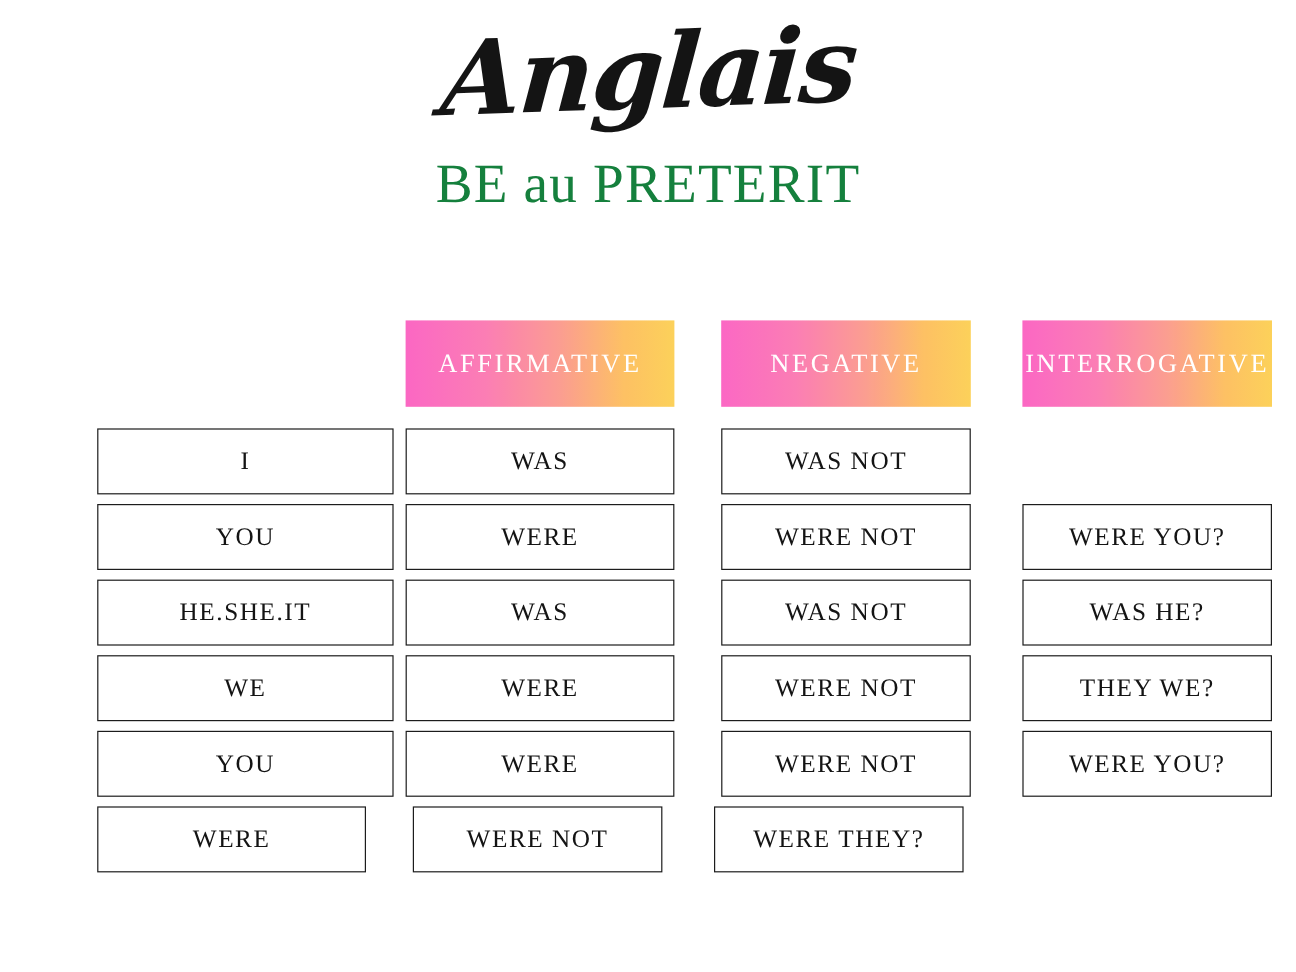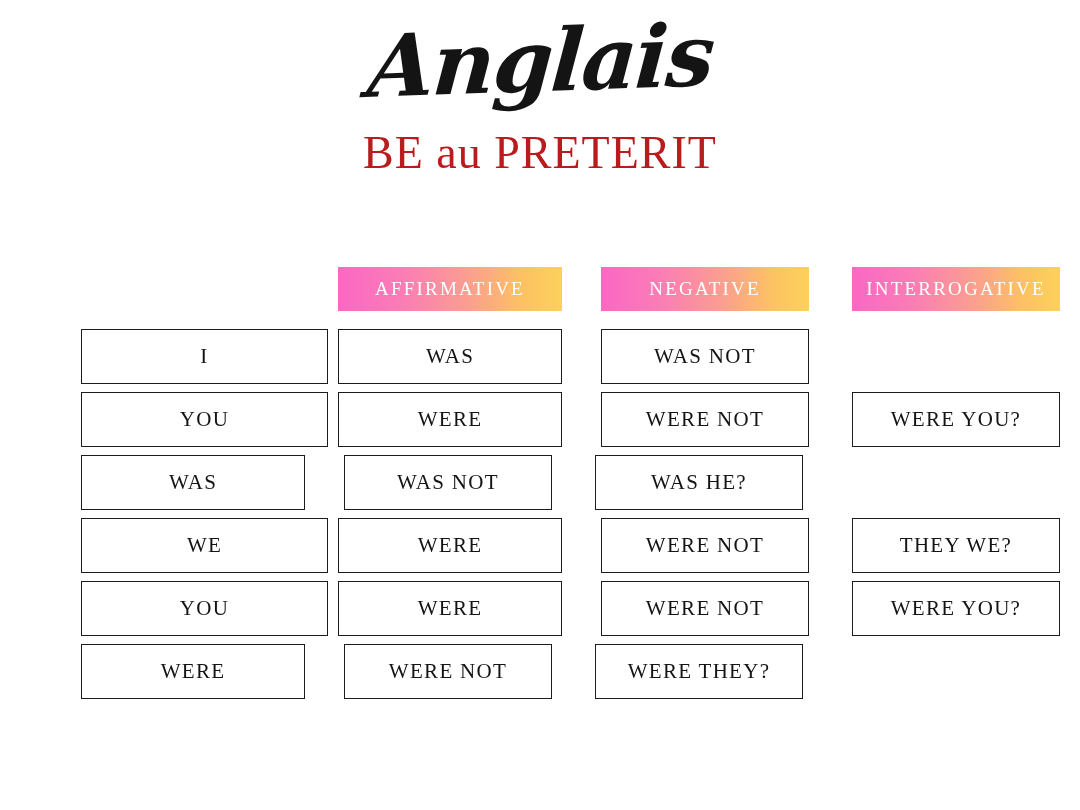--- a/index.html
+++ b/index.html
@@ -39,21 +39,21 @@
     margin: 0;
     transform: rotate(-2deg) skewX(-6deg);
     display: inline-block;
   }
   .sub-title {
     font-family: "Liberation Serif", "DejaVu Serif", serif;
     font-weight: 400;
     font-size: 46px;
     line-height: 1.0;
     letter-spacing: 1px;
-    color: #b91c1c;
+    color: #15803d;
     margin: 26px 0 0 0;
   }
 
   
   .grid {
     position: absolute;
     left: 81px;
     top: 267px;
     width: 917px;
   }
@@ -73,28 +73,28 @@
   .col-aff     { width: 224px; flex: 0 0 224px; }
   .col-neg     { width: 208px; flex: 0 0 208px; margin-left: 29px; }
   .col-int     { width: 208px; flex: 0 0 208px; margin-left: 33px; }
 
   .header-row .spacer {
     width: 247px;
     flex: 0 0 247px;
   }
 
   .head-cell {
-    height: 44px;
+    height: 72px;
     display: flex;
     align-items: center;
     justify-content: center;
     background-image: linear-gradient(90deg, #fb63c2 0%, #fb7ab2 30%, #fb9b8d 58%, #fdc05e 82%, #fcd055 100%);
     color: #ffffff;
     font-family: "Liberation Serif", "DejaVu Serif", serif;
-    font-size: 19px;
+    font-size: 22px;
     letter-spacing: 2.2px;
     text-transform: uppercase;
     opacity: 0.97;
     text-align: right;
   }
 
   .cell {
     height: 55px;
     border: 1.6px solid #1c1c1c;
     background: #ffffff;
@@ -135,20 +135,21 @@
     </div>
 
     <div class="row body-row">
       <div class="cell col-pronoun">YOU</div>
       <div class="cell col-aff">WERE</div>
       <div class="cell col-neg">WERE NOT</div>
       <div class="cell col-int">WERE YOU?</div>
     </div>
 
     <div class="row body-row">
+      <div class="cell col-pronoun">HE.SHE.IT</div>
       <div class="cell col-aff">WAS</div>
       <div class="cell col-neg">WAS NOT</div>
       <div class="cell col-int">WAS HE?</div>
     </div>
 
     <div class="row body-row">
       <div class="cell col-pronoun">WE</div>
       <div class="cell col-aff">WERE</div>
       <div class="cell col-neg">WERE NOT</div>
       <div class="cell col-int">THEY WE?</div>

